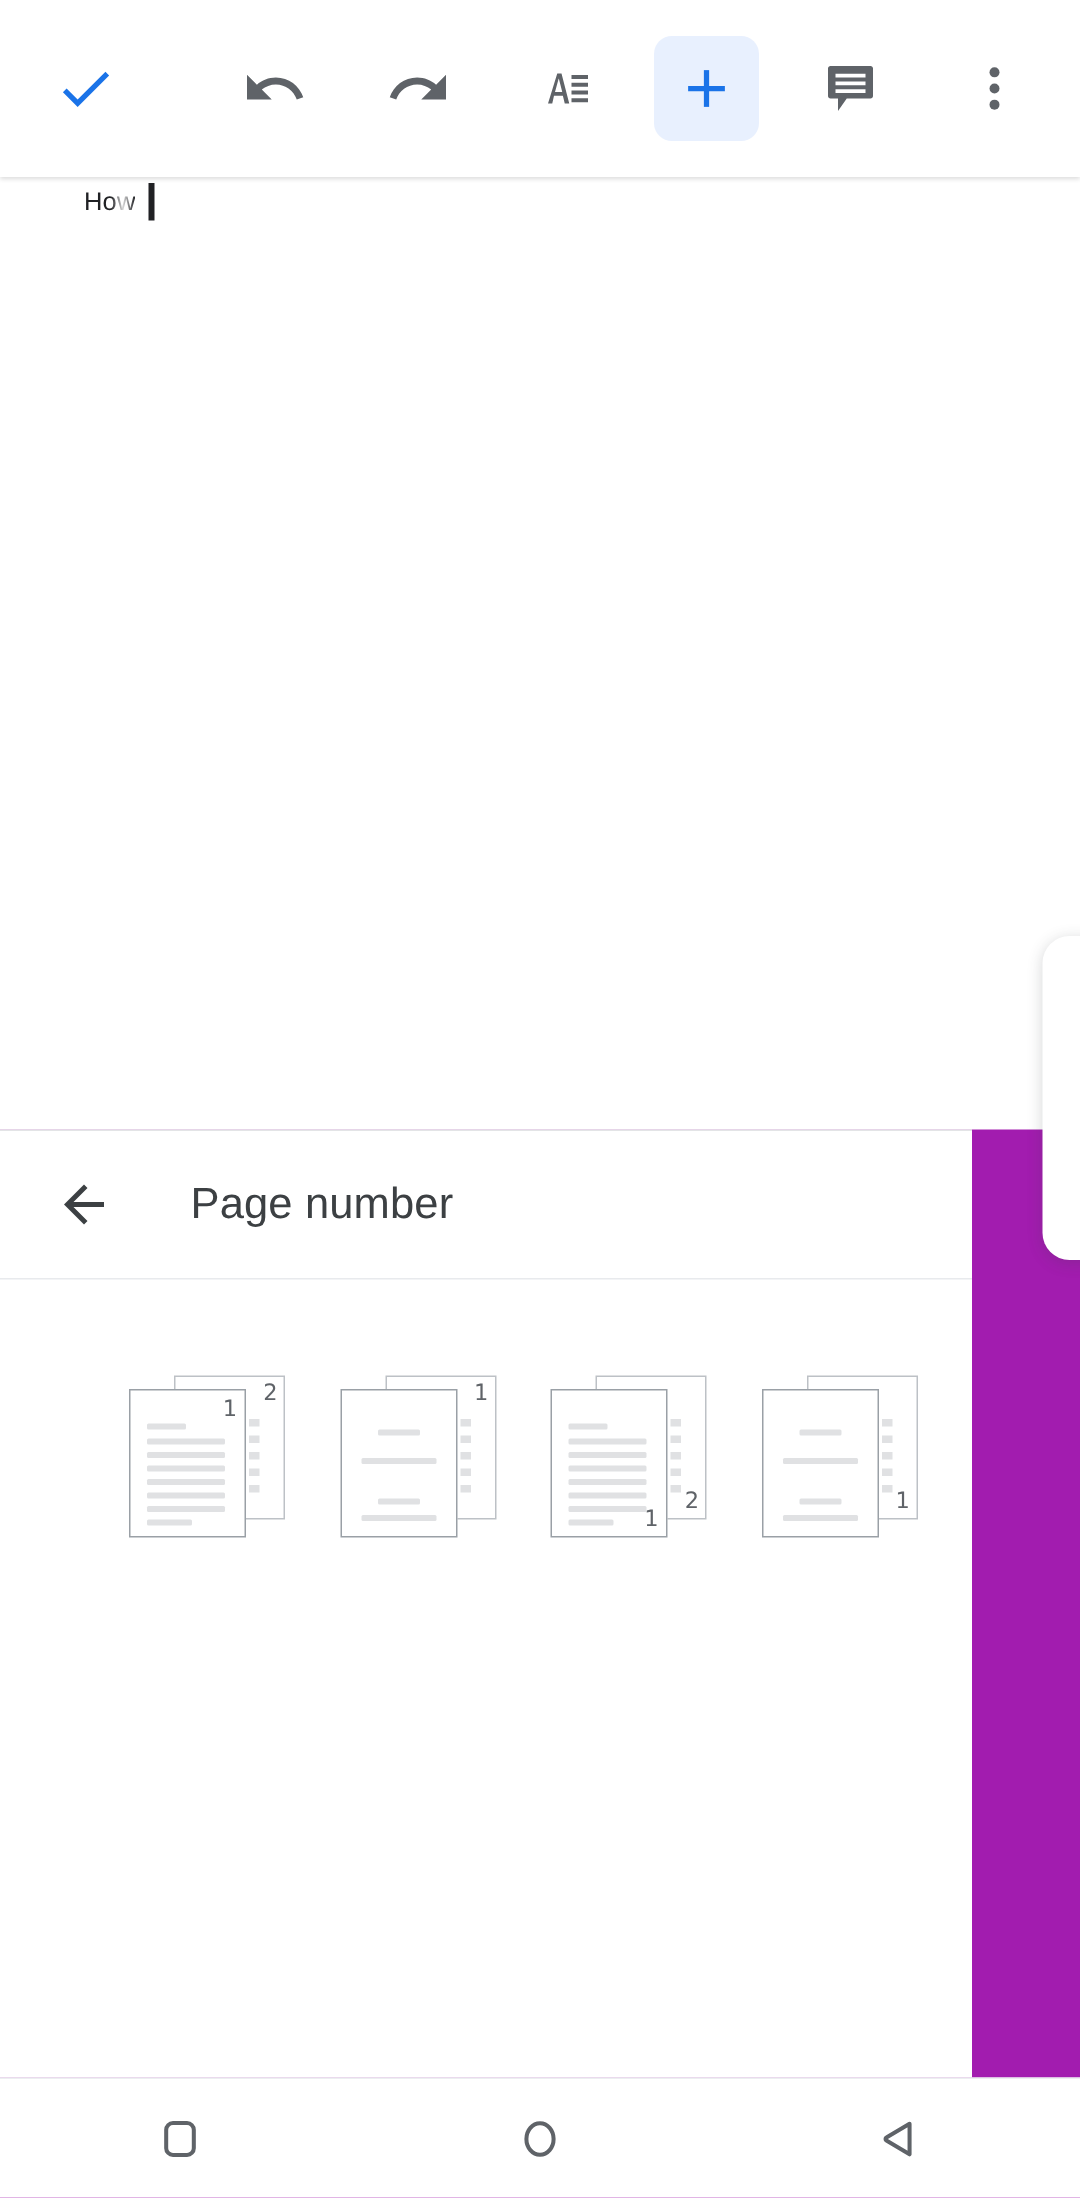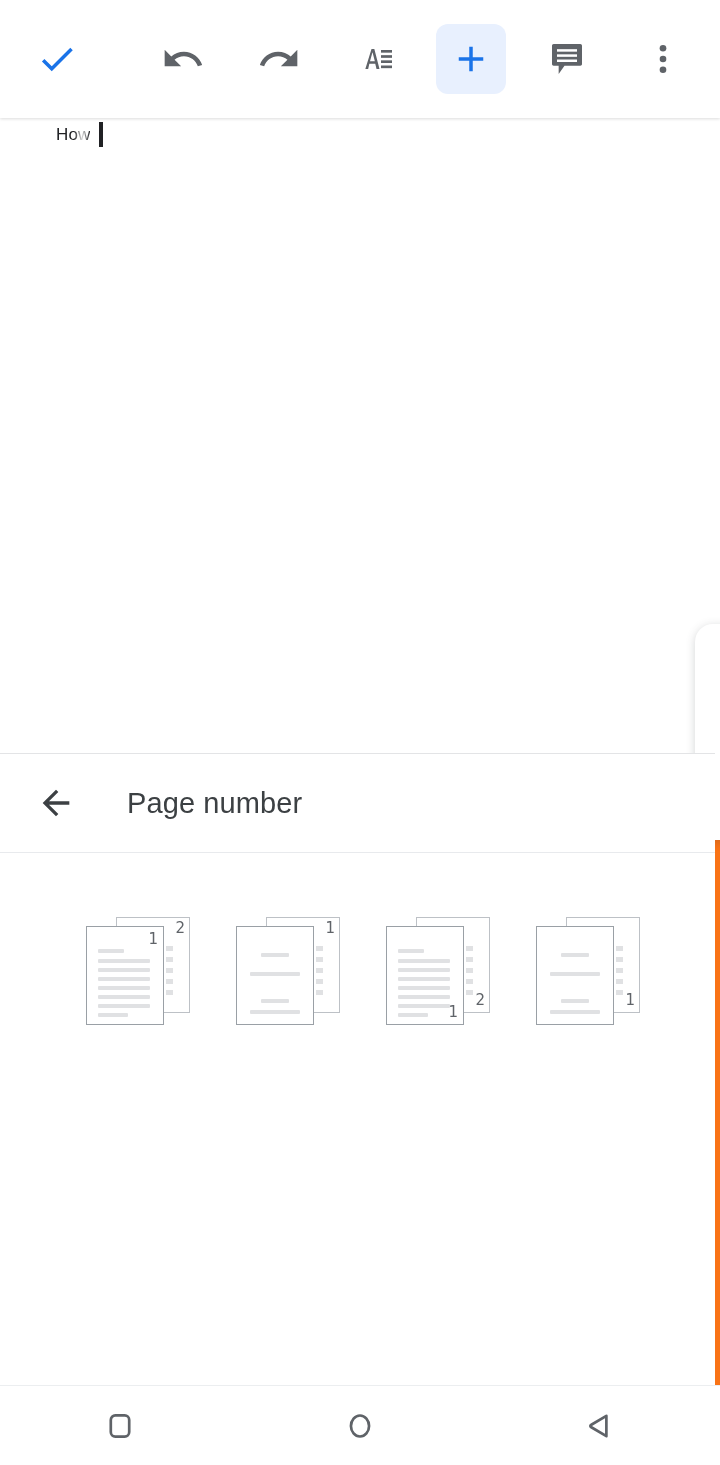--- a/index.html
+++ b/index.html
@@ -2,21 +2,21 @@
 <html><head>
 <meta charset="utf-8">
 <style>
   * { box-sizing: border-box; margin: 0; padding: 0; }
   html, body {
     width: 720px; height: 1465px;
     background: #ffffff;
     font-family: "Liberation Sans", sans-serif;
     overflow: hidden;
   }
-  .screen { position: relative; width: 720px; height: 1465px; background: #f97316; }
+  .screen { position: relative; width: 720px; height: 1465px; background: #a21caf; }
 
   
   .toolbar {
     position: absolute; top: 0; left: 0; width: 720px; height: 118px;
     background: #ffffff;
     display: flex; align-items: center;
     box-shadow: 0 1px 3px rgba(0,0,0,0.14);
     z-index: 30;
   }
   .tb-btn {
@@ -68,21 +68,21 @@
   
   .peek-card {
     position: absolute; left: 695px; top: 624px; width: 60px; height: 216px;
     background: #ffffff; border-radius: 18px;
     box-shadow: 0 2px 10px rgba(60,64,67,0.22);
     z-index: 12;
   }
 
   
   .panel {
-    position: absolute; top: 753px; left: 0; width: 715px; height: 632px;
+    position: absolute; top: 753px; left: 0; width: 648px; height: 632px;
     background: #ffffff; z-index: 20;
     border-top: 1px solid #e3e4e6;
   }
   .panel-header {
     position: relative; height: 99px; width: 100%;
     display: flex; align-items: center;
     border-bottom: 1px solid #e8eaed;
   }
   .back-btn {
     width: 56px; height: 56px; margin-left: 28px; flex: none;

